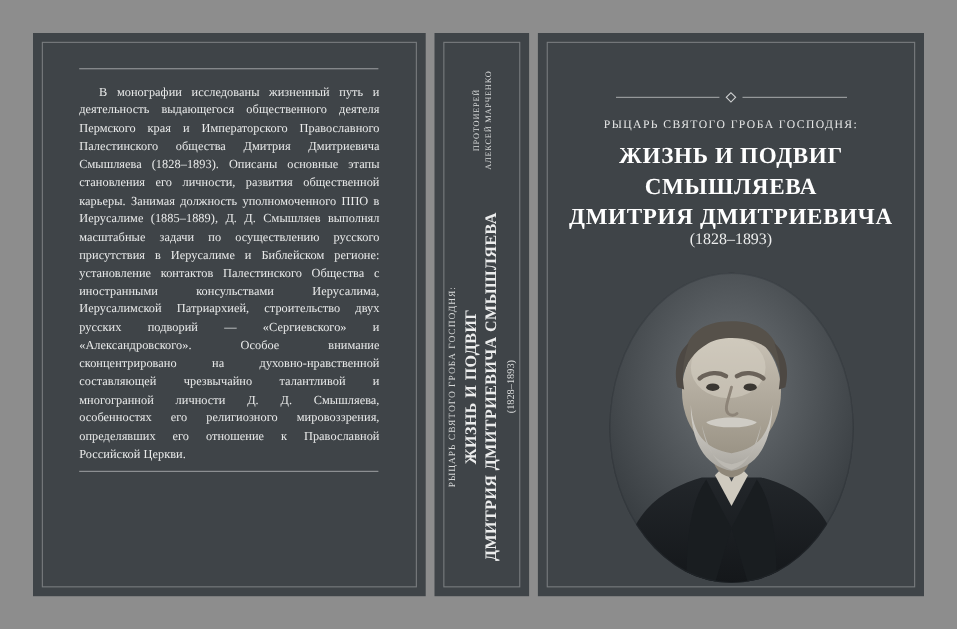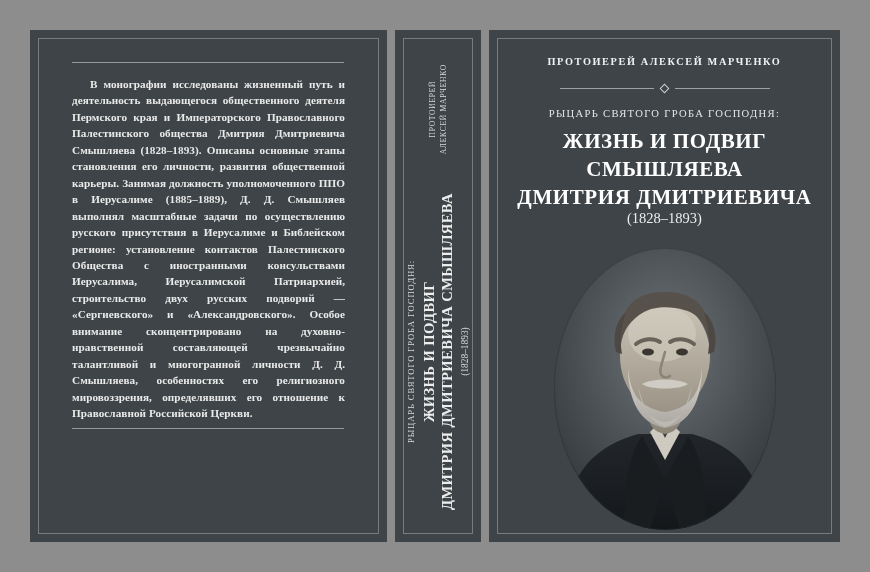--- a/index.html
+++ b/index.html
@@ -20,21 +20,21 @@
     background: #8d8d8d;
   }
   
   .panel {
     position: absolute;
     top: 30px;
     height: 512px;
     background: #3f4448;
     box-sizing: border-box;
   }
-  .panel-back  { left: 30px;  width: 357px; font-weight: bold; }
+  .panel-back  { left: 30px;  width: 357px; }
   .panel-spine { left: 395px; width: 86px;  }
   .panel-front { left: 489px; width: 351px; }
 
   .inner-border {
     position: absolute;
     left: 8px; right: 8px; top: 8px; bottom: 8px;
     border: 1px solid rgba(255,255,255,0.30);
     pointer-events: none;
   }
 
@@ -229,21 +229,20 @@
           <div>ПРОТОИЕРЕЙ</div>
           <div>АЛЕКСЕЙ МАРЧЕНКО</div>
         </div>
       </div>
     </div>
   </div>
 
   <div class="panel panel-front">
     <div class="inner-border"></div>
 
-    <div class="front-author">ПРОТОИЕРЕЙ АЛЕКСЕЙ МАРЧЕНКО</div>
 
     <div class="ornament">
       <div class="line"></div>
       <div class="dot"></div>
       <div class="line"></div>
     </div>
 
     <div class="front-kicker">РЫЦАРЬ СВЯТОГО ГРОБА ГОСПОДНЯ:</div>
 
     <div class="front-title">

